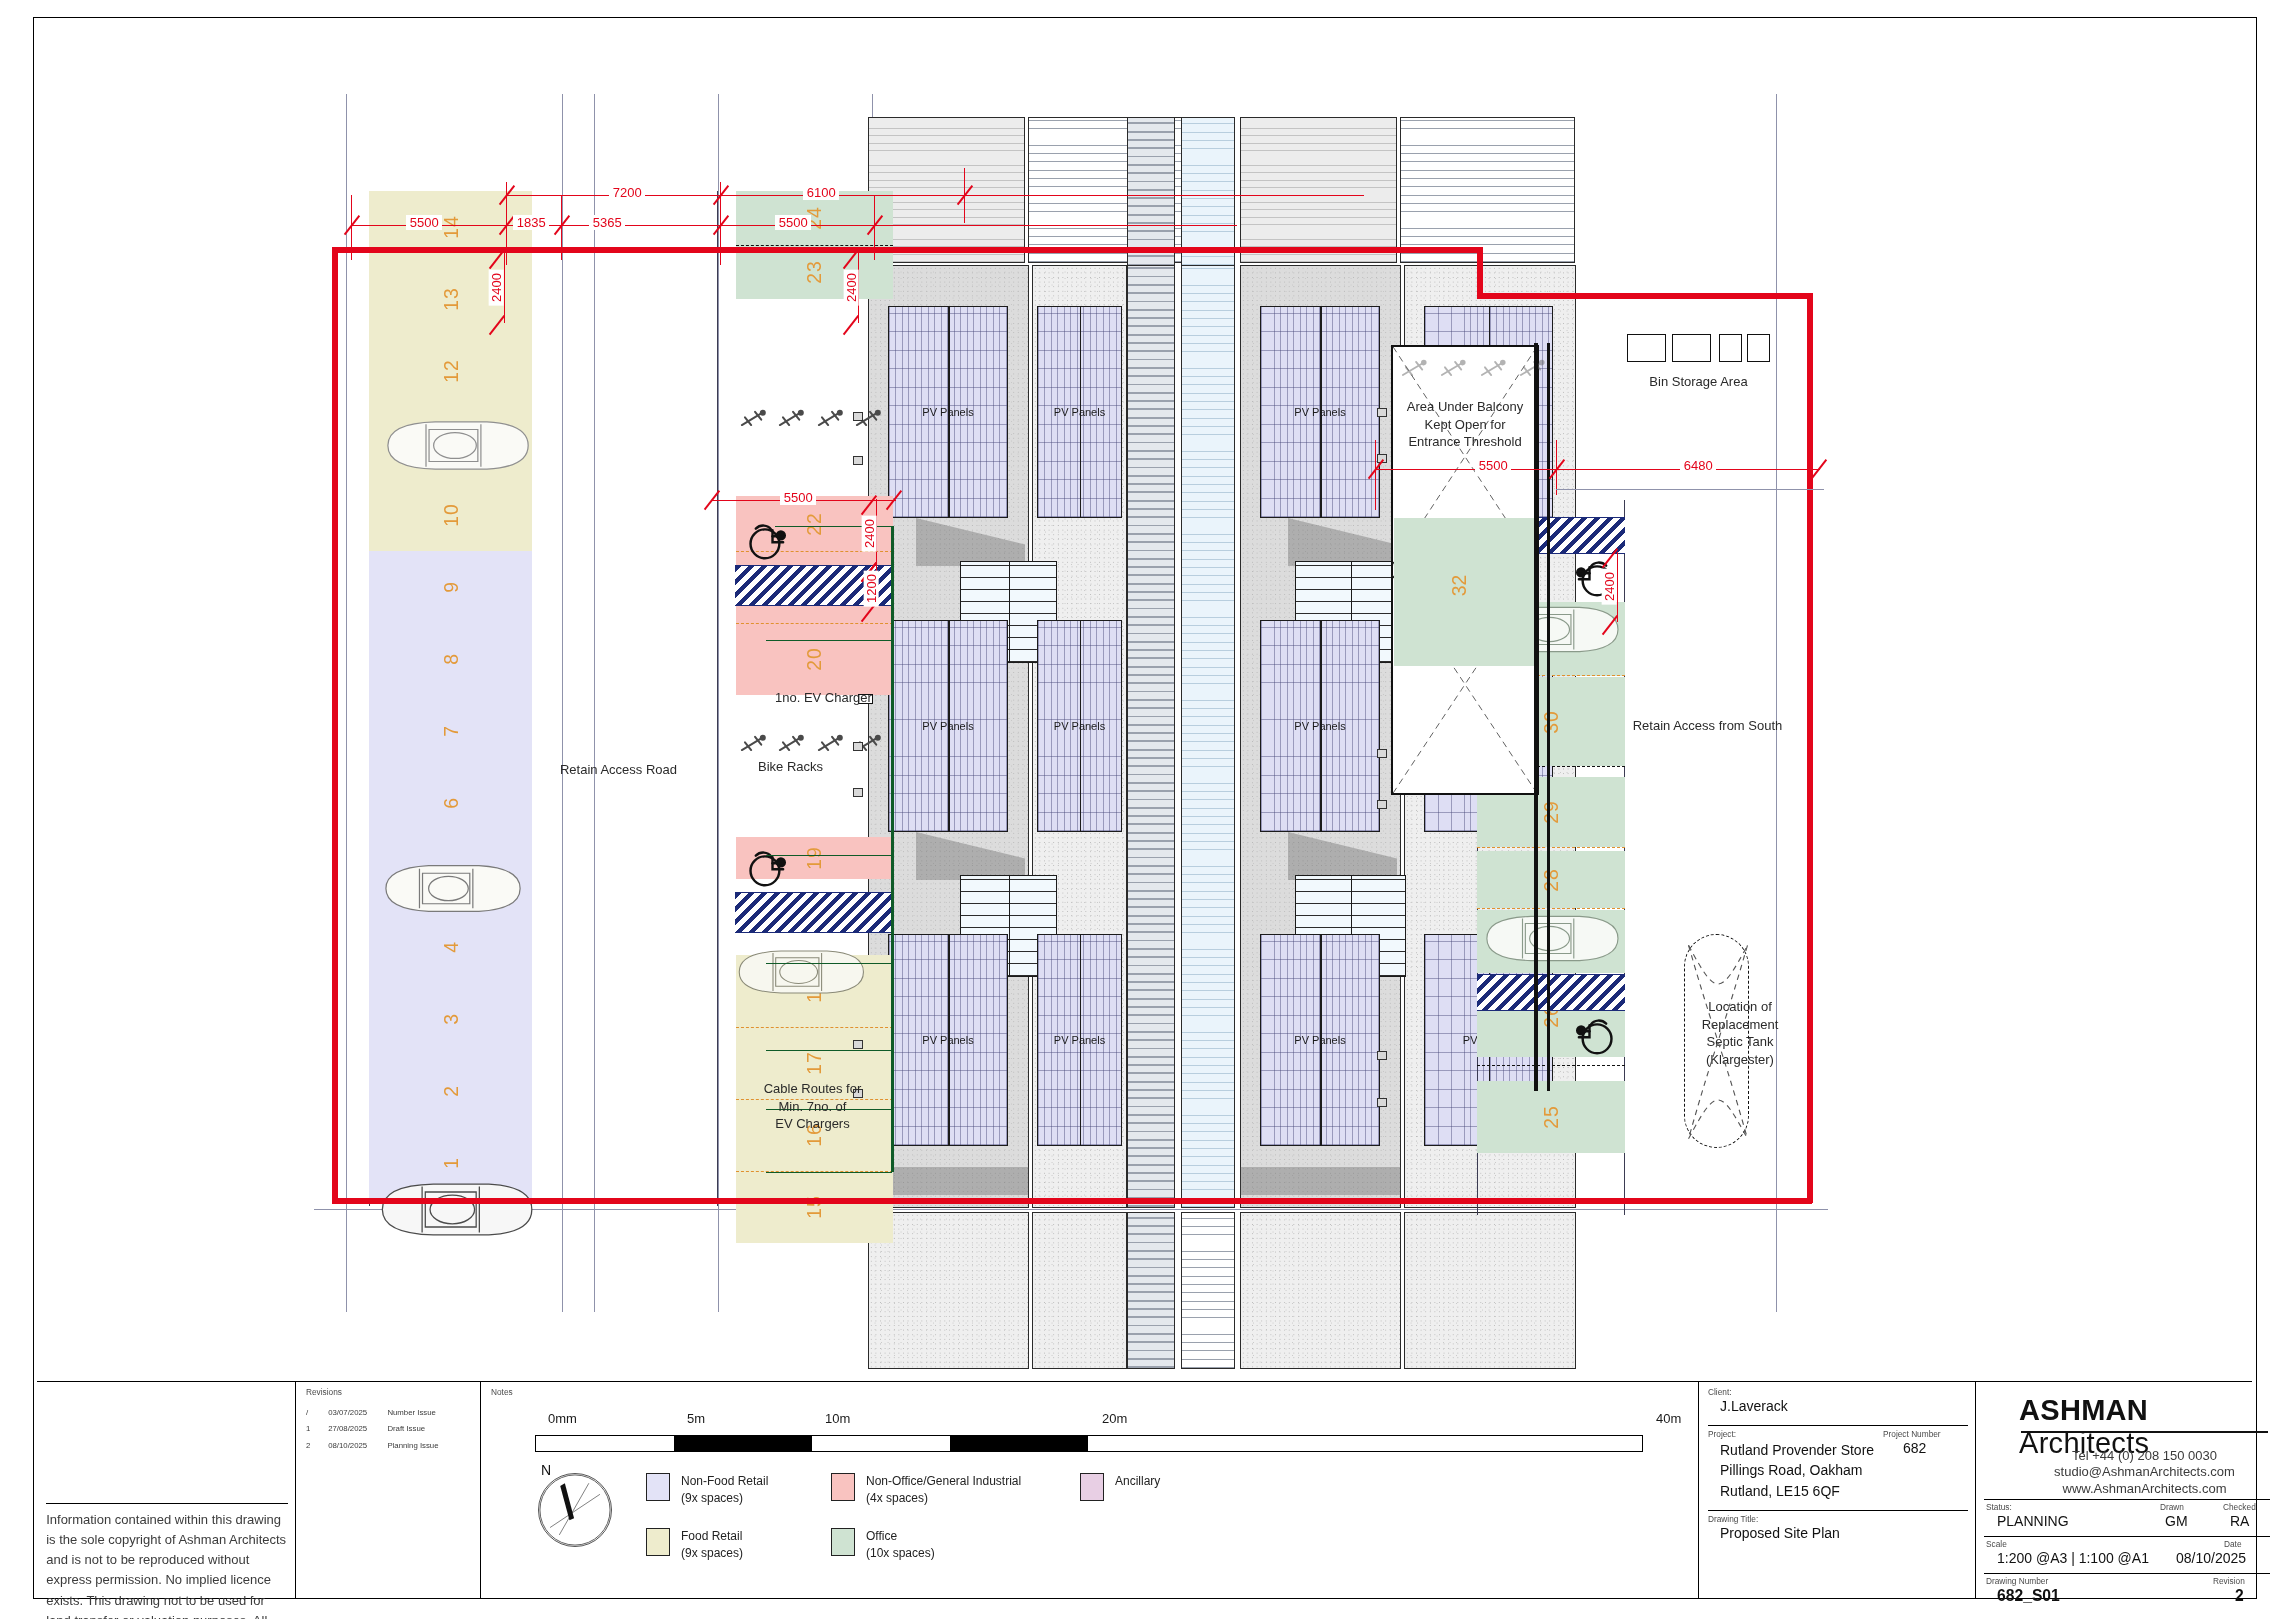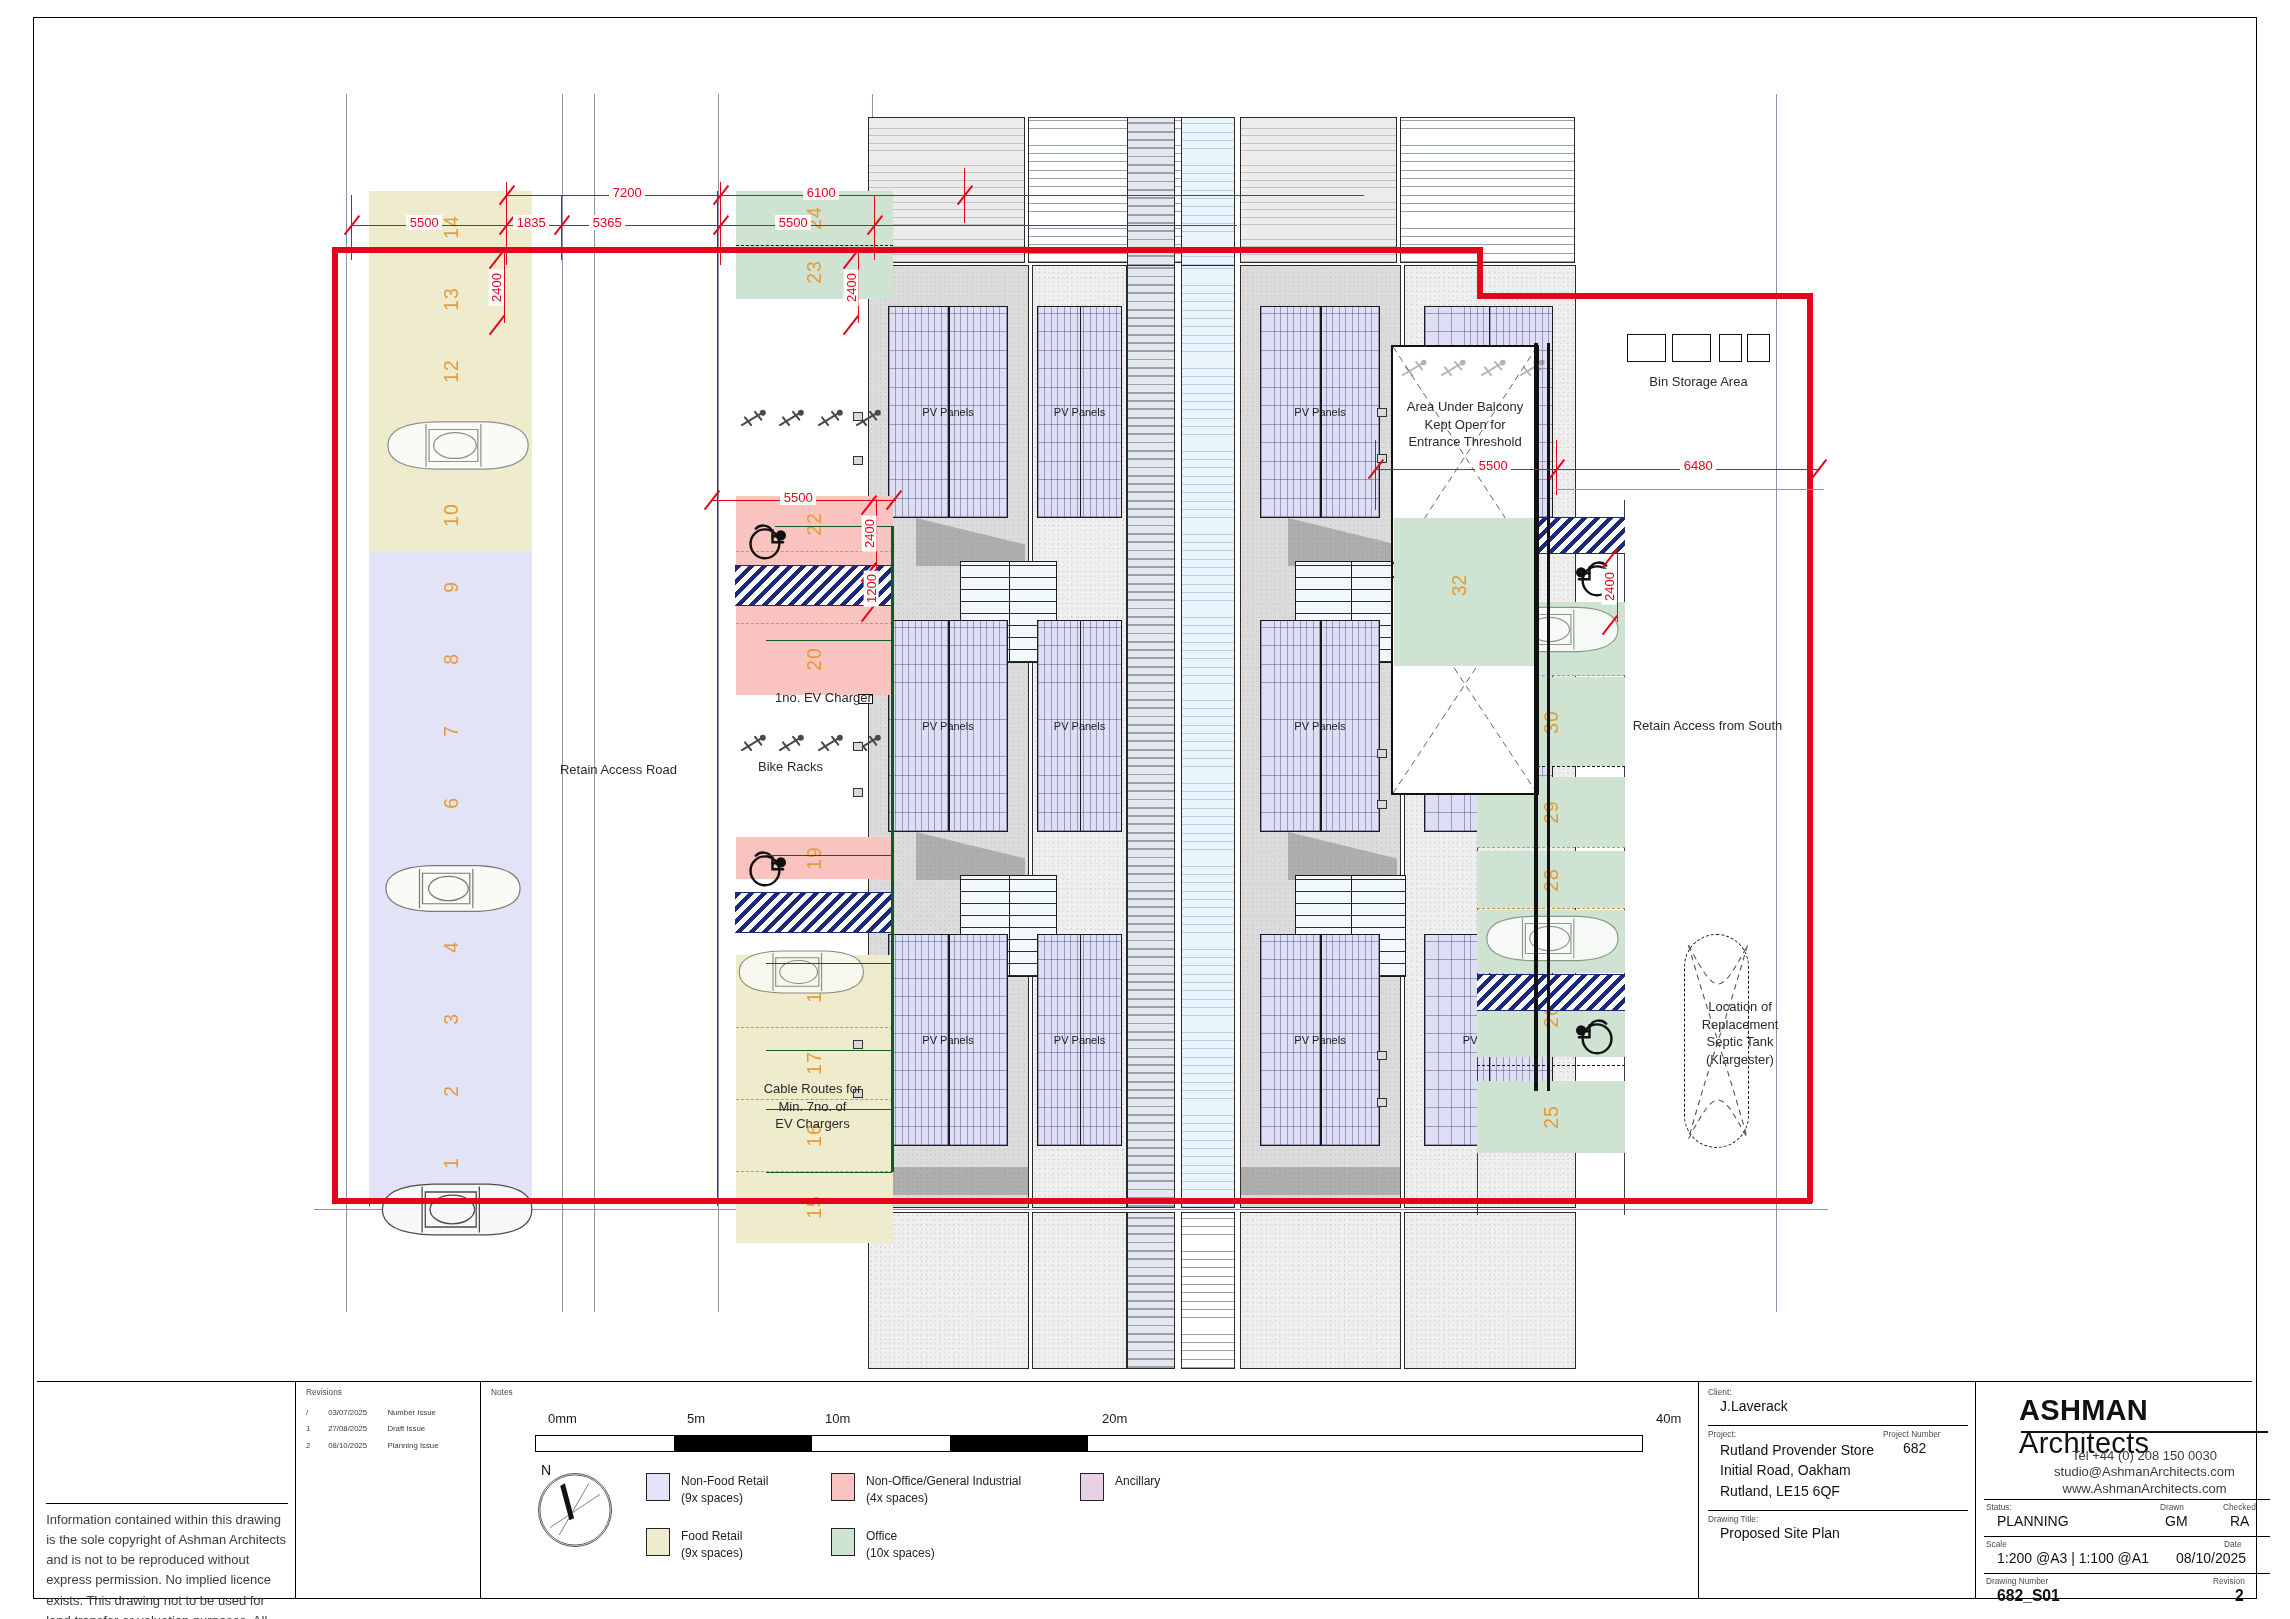--- a/index.html
+++ b/index.html
@@ -842,21 +842,21 @@
 
     <div class="lbl-sm" style="position:absolute;left:1671px;top:5.5px;">Client:</div>
     <div class="val-md" style="position:absolute;left:1683px;top:16.6px;">J.Laverack</div>
     <div class="tb-hline" style="left:1671px;top:44px;width:260px;"></div>
 
     <div class="lbl-sm" style="position:absolute;left:1671px;top:48px;">Project:</div>
     <div class="lbl-sm" style="position:absolute;left:1846px;top:48px;">Project Number</div>
     <div class="val-md" style="position:absolute;left:1866px;top:59px;">682</div>
     <div id="project-lines" style="position:absolute;left:1683px;top:59px;width:240px;">
         <div class="val-md" style="line-height: 1.45;">Rutland Provender Store</div>
-        <div class="val-md" style="line-height: 1.45;">Initial Road, Oakham</div>
+        <div class="val-md" style="line-height: 1.45;">Pillings Road, Oakham</div>
         <div class="val-md" style="line-height: 1.45;">Rutland, LE15 6QF</div>
       </div>
     <div class="tb-hline" style="left:1671px;top:129px;width:260px;"></div>
 
     <div class="lbl-sm" style="position:absolute;left:1671px;top:133px;">Drawing Title:</div>
     <div class="val-md" style="position:absolute;left:1683px;top:144px;">Proposed Site Plan</div>
 
     <div class="firmname" style="position:absolute;left:1982px;top:13px;">
       <b>ASHMAN</b><span> Architects</span>
     </div>

